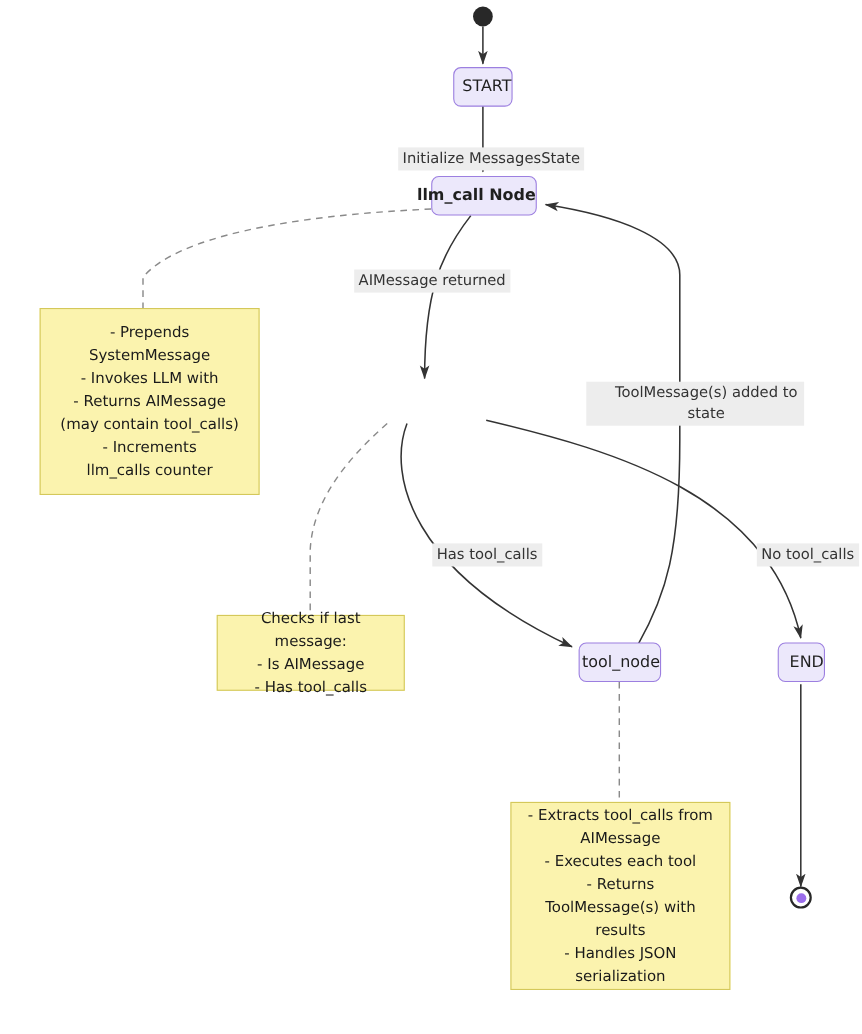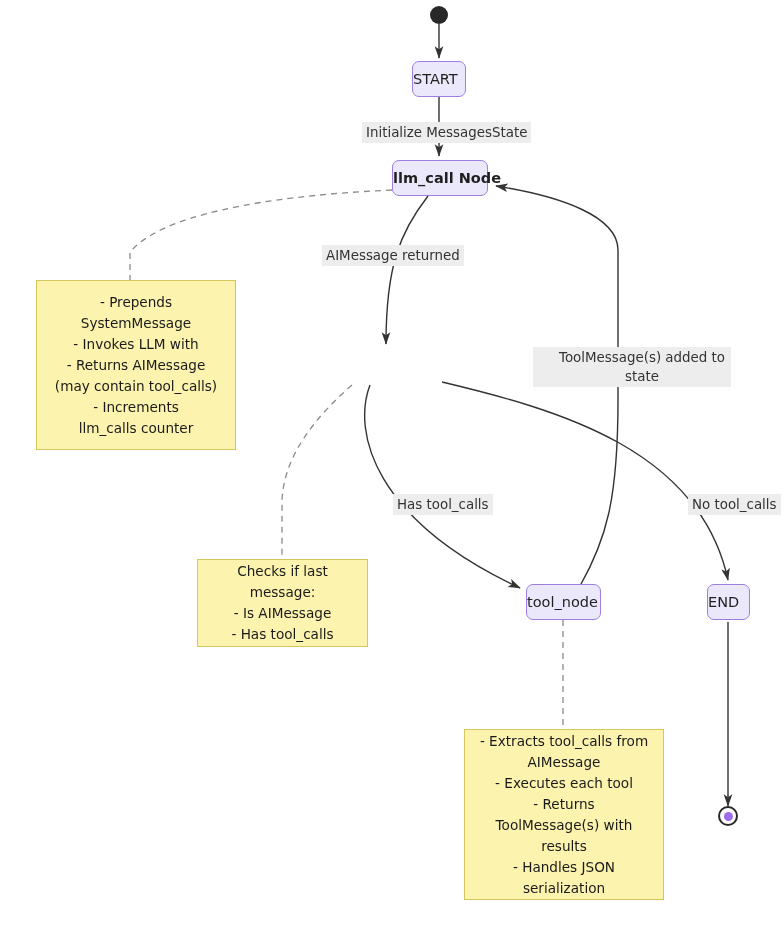--- a/index.html
+++ b/index.html
@@ -27,21 +27,21 @@
     position: absolute;
     box-sizing: border-box;
     background: #ECE8FB;
     border: 1.3px solid #9C7FE0;
     border-radius: 7px;
     color: #1f1f1f;
     font-size: 14.5px;
     line-height: 1;
     display: flex;
     align-items: center;
-    justify-content: flex-start;
+    justify-content: flex-end;
     white-space: nowrap;
   }
   .note {
     position: absolute;
     box-sizing: border-box;
     background: #FBF3AE;
     border: 1.2px solid #D4C85A;
     color: #1a1a1a;
     font-size: 13.6px;
     line-height: 21px;
@@ -120,21 +120,21 @@
     <path d="M352,385 C312,420 284,458 282,500 L282,559" stroke="#8a8a8a" stroke-width="1.3" fill="none" stroke-dasharray="6,5"></path>
     <path d="M563,620 L563,729" stroke="#8a8a8a" stroke-width="1.3" fill="none" stroke-dasharray="6,5"></path>
   </svg>
 
   <div class="start-dot" style="left:430px; top:6px;"></div>
 
   <div class="node" style="left:412px; top:61px; width:54px; height:36px;">
     <span>START</span>
   </div>
 
-  <div class="edge-label" style="left:362px; top:122px;">
+  <div class="edge-label" style="left:362px; top:134px;">
     <span>Initialize MessagesState</span>
   </div>
 
   <div class="node" style="left:392px; top:160px; width:96px; height:36px;font-weight:bold;">
     <span>llm_call Node</span>
   </div>
 
   <div class="edge-label" style="left:322px; top:216px;margin-top:29px;">
     <span>AIMessage returned</span>
   </div>
@@ -167,21 +167,21 @@
 
   <div class="note" style="left:36px; top:280px; width:200px; height:170px;">
     <span class="note-line">- Prepends SystemMessage</span>
     <span class="note-line">- Invokes LLM with</span>
     <span class="note-line">- Returns AIMessage</span>
     <span class="note-line">(may contain tool_calls)</span>
     <span class="note-line">- Increments</span>
     <span class="note-line">llm_calls counter</span>
   </div>
 
-  <div class="note" style="left:197px; top:559px; width:171px; height:88px;">
+  <div class="note" style="left:197px; top:559px; width:171px; height:69px;">
     <span class="note-line">Checks if last message:</span>
     <span class="note-line">- Is AIMessage</span>
     <span class="note-line">- Has tool_calls</span>
   </div>
 
   <div class="note" style="left:464px; top:729px; width:200px; height:171px;">
     <span class="note-line">- Extracts tool_calls from</span>
     <span class="note-line">AIMessage</span>
     <span class="note-line">- Executes each tool</span>
     <span class="note-line">- Returns</span>

